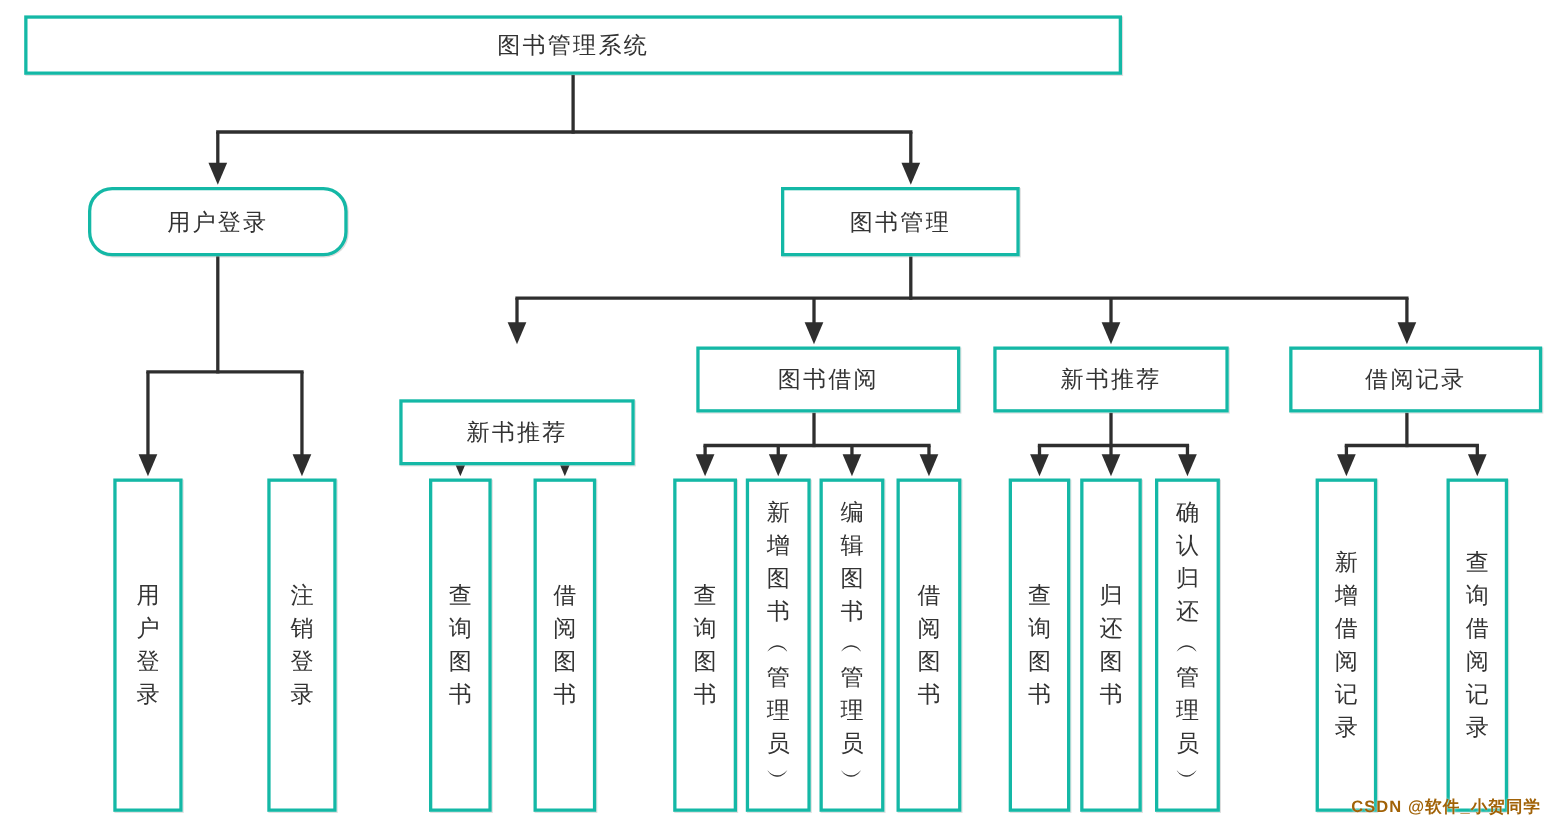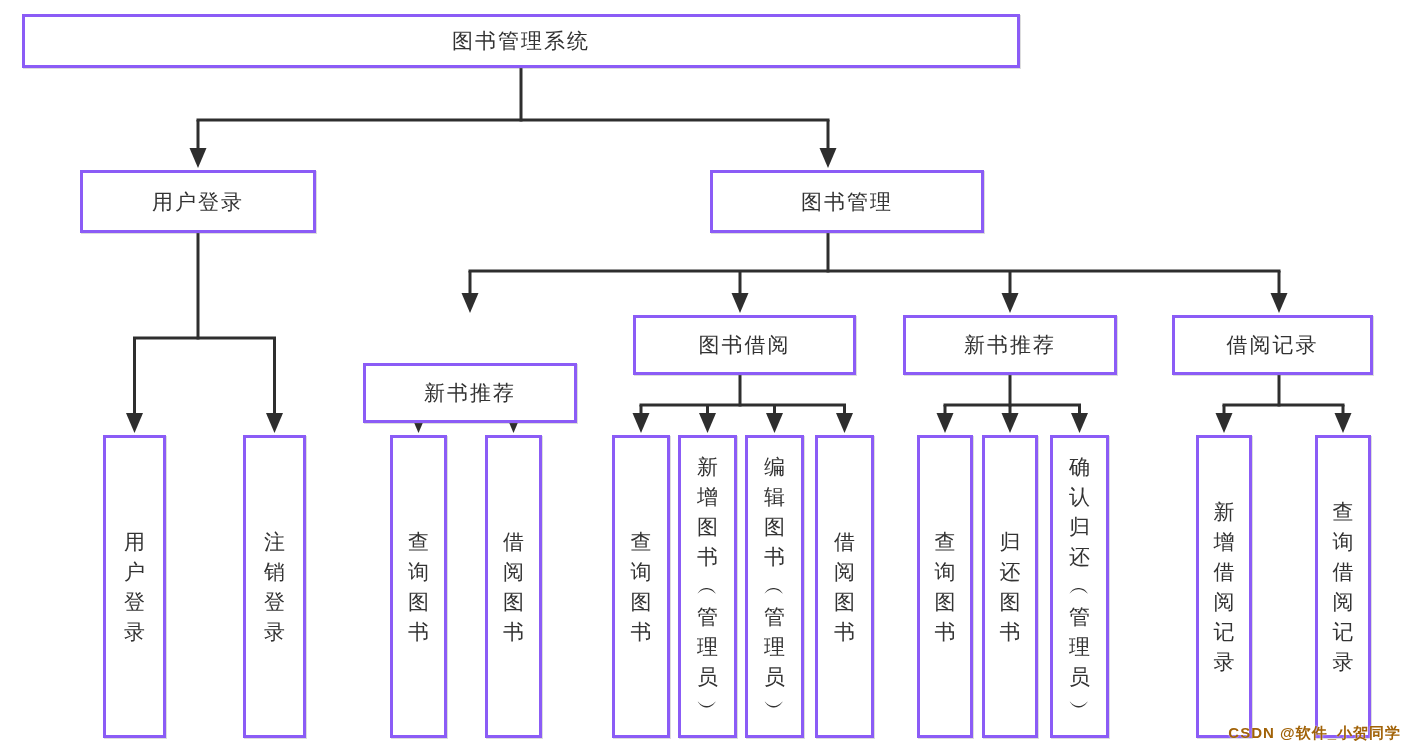--- a/index.html
+++ b/index.html
@@ -7,45 +7,45 @@
     position:relative;
     width:1405px; height:747px;
     background:#ffffff;
     font-family:"Liberation Sans","DejaVu Sans",sans-serif;
     overflow:hidden;
   }
   svg.connectors { position:absolute; left:0; top:0; width:1405px; height:747px; z-index:1; }
   .node {
     position:absolute;
     box-sizing:border-box;
-    border:3px solid #8b5cf6;
+    border:3px solid #14b8a6;
     background:#ffffff;
     color:#333333;
     display:flex; align-items:center; justify-content:center;
     z-index:2;
     box-shadow:1px 1px 0 rgba(120,120,120,0.25);
   }
   .node .label { font-size:21px; letter-spacing:2px; white-space:nowrap; }
   
   .node.v .label {
     display:flex; flex-direction:column;
     align-items:center; justify-content:center;
     width:100%; height:100%;
     letter-spacing:0;
   }
   .node.v .label span { display:block; line-height:30px; font-size:21px; }
 
   
   .n-root            { left:22px;   top:14px;  width:998px; height:54px; }
-  .n-user-login      { left:80px;   top:170px; width:236px; height:63px; }
-  .n-book-mgmt       { left:710px;  top:170px; width:274px; height:63px; }
+  .n-user-login      { left:80px;   top:170px; width:236px; height:63px;border-radius:22px; }
+  .n-book-mgmt       { left:710px;  top:170px; width:217px; height:63px; }
   .n-new-rec         { left:363px;  top:315px; width:214px; height:60px;margin-top:48px; }
-  .n-book-borrow     { left:633px;  top:315px; width:223px; height:60px; }
+  .n-book-borrow     { left:633px;  top:315px; width:240px; height:60px; }
   .n-cur-borrow      { left:903px;  top:315px; width:214px; height:60px; }
-  .n-borrow-rec      { left:1172px; top:315px; width:201px; height:60px; }
+  .n-borrow-rec      { left:1172px; top:315px; width:230px; height:60px; }
   .leaf              { top:435px; height:303px; }
   .n-a0 { left:103px;  width:63px; }
   .n-a1 { left:243px;  width:63px; }
   .n-b0 { left:390px;  width:57px; }
   .n-b1 { left:485px;  width:57px; }
   .n-c0 { left:612px;  width:58px; }
   .n-c1 { left:678px;  width:59px; }
   .n-c2 { left:745px;  width:59px; }
   .n-c3 { left:815px;  width:59px; }
   .n-d0 { left:917px;  width:56px; }

